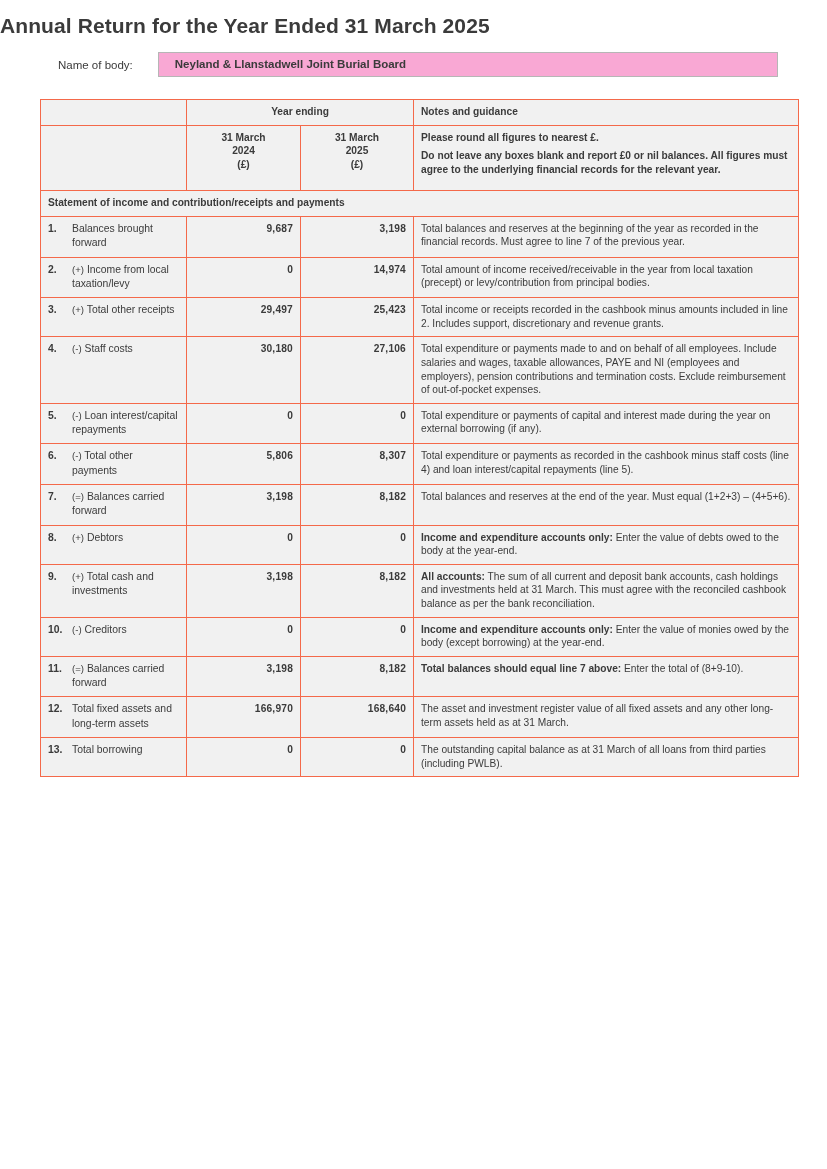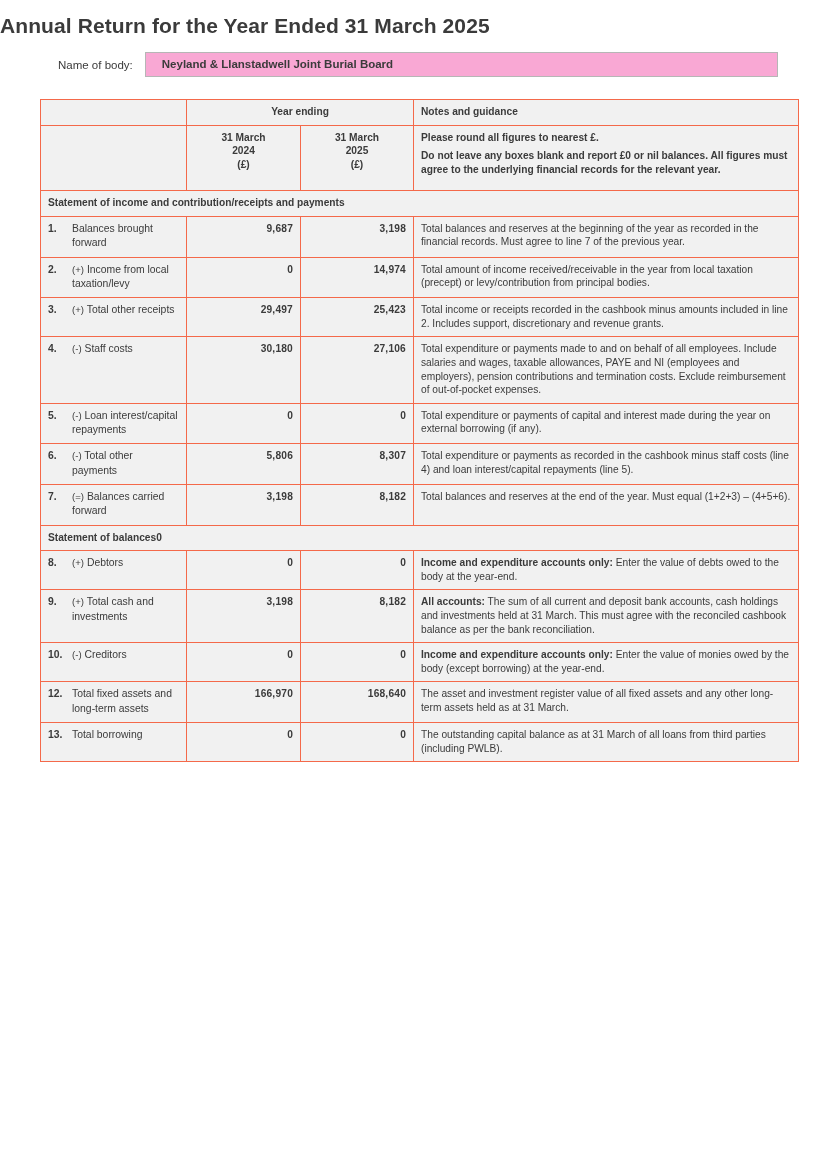--- a/index.html
+++ b/index.html
@@ -40,20 +40,21 @@
     font-size: 15.5px;
     font-weight: bold;
     color: #3b3b3b;
   }
 
   .body-row {
     display: flex;
     align-items: center;
     margin: 14px 0 0 0;
     padding: 0 49px 0 58px;
+    gap: 13px;
   }
   .body-label {
     font-size: 11.5px;
     font-weight: normal;
     color: #3b3b3b;
     white-space: nowrap;
     padding-right: 12px;
   }
   .body-input {
     flex: 1 1 auto;
@@ -285,23 +286,20 @@
               <div class="lbl-flex">
                 <span class="lbl-num">7.</span>
                 <span class="lbl-txt"><span class="sign">(=)</span> Balances carried forward</span>
               </div>
             </td>
             <td class="amount">3,198</td>
             <td class="amount">8,182</td>
             <td class="notes"><span>Total balances and reserves at the end of the year. Must equal (1+2+3) – (4+5+6).</span></td>
           </tr>
           <tr>
-            <td class="section" colspan="4">Statement of balances0</td>
-          </tr>
-          <tr>
             <td class="line-label">
               <div class="lbl-flex">
                 <span class="lbl-num">8.</span>
                 <span class="lbl-txt"><span class="sign">(+)</span> Debtors</span>
               </div>
             </td>
             <td class="amount">0</td>
             <td class="amount">0</td>
             <td class="notes"><b>Income and expenditure accounts only:</b><span> Enter the value of debts owed to the body at the year-end.</span></td>
           </tr>
@@ -323,20 +321,31 @@
                 <span class="lbl-txt"><span class="sign">(-)</span> Creditors</span>
               </div>
             </td>
             <td class="amount">0</td>
             <td class="amount">0</td>
             <td class="notes"><b>Income and expenditure accounts only:</b><span> Enter the value of monies owed by the body (except borrowing) at the year-end.</span></td>
           </tr>
           <tr>
             <td class="line-label">
               <div class="lbl-flex">
+                <span class="lbl-num">11.</span>
+                <span class="lbl-txt"><span class="sign">(=)</span> Balances carried forward</span>
+              </div>
+            </td>
+            <td class="amount">3,198</td>
+            <td class="amount">8,182</td>
+            <td class="notes"><b>Total balances should equal line 7 above:</b><span> Enter the total of (8+9-10).</span></td>
+          </tr>
+          <tr>
+            <td class="line-label">
+              <div class="lbl-flex">
                 <span class="lbl-num">12.</span>
                 <span class="lbl-txt">Total fixed assets and long-term assets</span>
               </div>
             </td>
             <td class="amount">166,970</td>
             <td class="amount">168,640</td>
             <td class="notes"><span>The asset and investment register value of all fixed assets and any other long-term assets held as at 31 March.</span></td>
           </tr>
           <tr>
             <td class="line-label">

